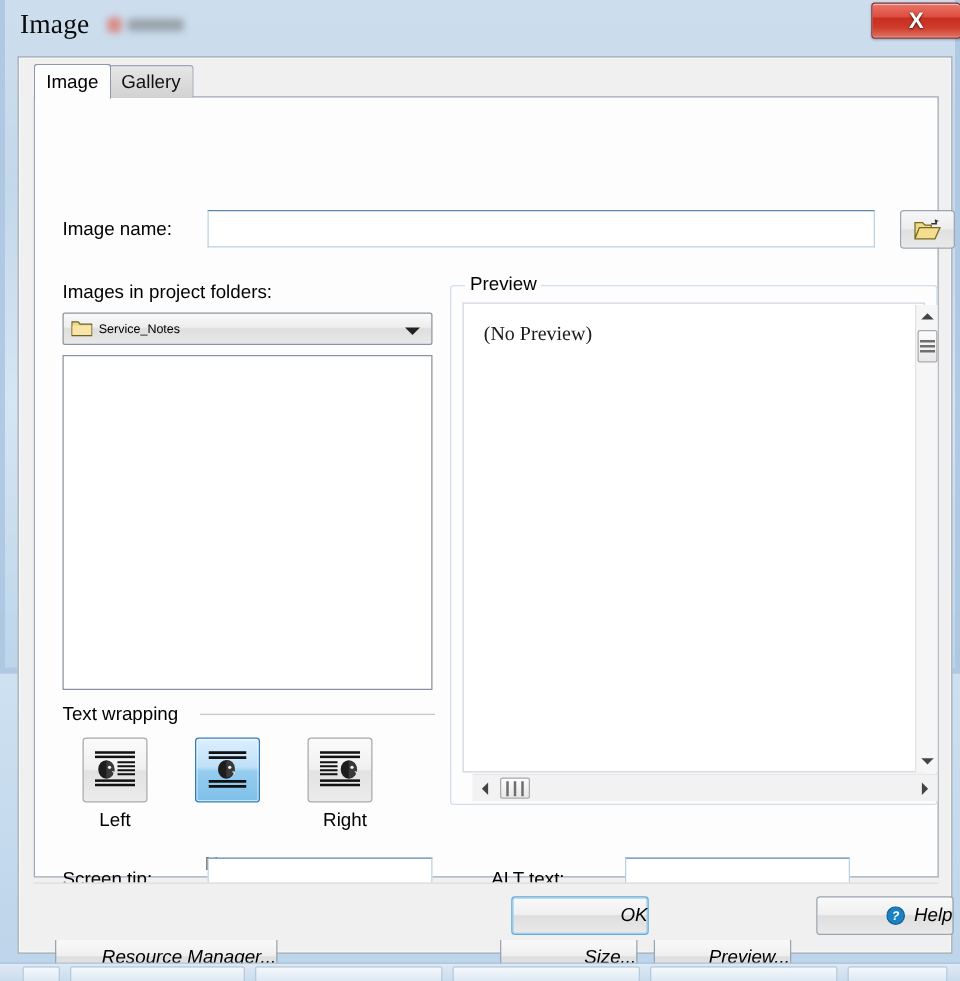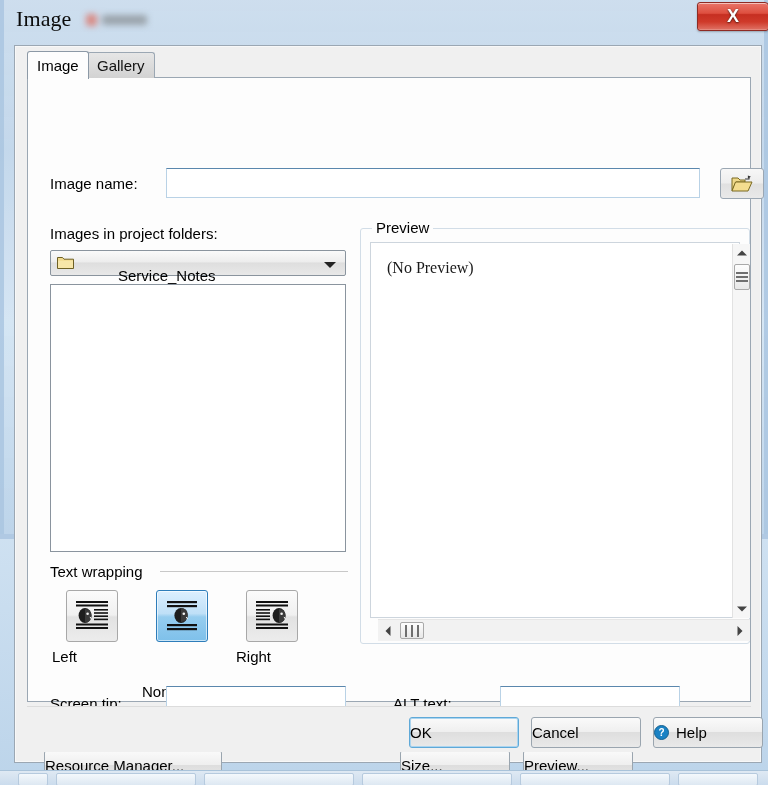--- a/index.html
+++ b/index.html
@@ -170,22 +170,22 @@
     border: 1px solid #8a949e;
     border-radius: 2px;
     background: linear-gradient(180deg,#fafafa 0%,#ededed 45%,#dedede 50%,#e8e8e8 100%);
     cursor: pointer;
   }
   #folder-combo .ficon {
     position: absolute; left: 6px; top: 5px;
     width: 17px; height: 14px;
   }
   #folder-combo .ctext {
-    position: absolute; left: 28px; top: 16px;
-    font-size: 15px; color: #000; line-height: 18px; margin-left: 39px;
+    position: absolute; left: 28px; top: 4px;
+    font-size: 10px; color: #000; line-height: 18px;
   }
   #folder-combo .arrow {
     position: absolute; right: 9px; top: 11px;
     width: 0; height: 0;
     border-left: 6px solid transparent;
     border-right: 6px solid transparent;
     border-top: 6px solid #222;
   }
 
   
@@ -221,21 +221,21 @@
     background: linear-gradient(180deg,#dcefff 0%,#bfe0f7 45%,#96cdef 52%,#7ec0ea 100%);
     box-shadow: inset 0 0 0 1px rgba(255,255,255,.6);
   }
   .wrapbtn .wicon {
     position: absolute; left: 50%; top: 50%;
     transform: translate(-50%,-50%);
     width: 36px; height: 36px;
   }
   .wraplabel {
     position: absolute; top: 570px;
-    width: 80px; 
+    width: 80px; text-align: center;
     font-size: 15px; color: #000;
   }
 
   
   #preview-group {
     position: absolute;
     left: 332px; top: 150px;
     width: 390px; height: 416px;
     border: 1px solid #d2dde7;
     border-radius: 3px;
@@ -299,24 +299,25 @@
   }
 
   
   .btn {
     position: absolute;
     border: 1px solid #9aa5af;
     border-radius: 3px;
     background: linear-gradient(180deg,#fafafa 0%,#efefef 47%,#dedede 50%,#e9e9e9 100%);
     font-size: 15px;
     color: #000;
-    display: flex; align-items: center; justify-content: flex-start;
+    display: flex; align-items: center; justify-content: flex-end;
     cursor: pointer;
     font-family: "Liberation Sans", sans-serif;
     white-space: nowrap;
+    font-style: italic;
   }
   .btn.default {
     border: 1px solid #5fa9d8;
     box-shadow: 0 0 0 1px #aad4ef inset;
   }
 
   
   #bottombar {
     position: absolute;
     left: 12px; top: 660px;
@@ -514,23 +515,20 @@
       <div class="btn" style="left:495px; top:672px; width:110px; height:31px;">
         <span>Preview...</span>
       </div>
 
     </div>
 
     <div id="bottombar">
       <div class="btn default" style="left:382px; top:10px; width:110px; height:31px;">
         <span>OK</span>
       </div>
-      <div class="btn" style="left:504px; top:10px; width:110px; height:31px;">
-        <span>Cancel</span>
-      </div>
       <div class="btn" style="left:626px; top:10px; width:110px; height:31px;">
         <svg width="15" height="15" viewBox="0 0 15 15" style="margin-right:7px;">
           <circle cx="7.5" cy="7.5" r="7" fill="#1a82c4" stroke="#14608f" stroke-width="1"></circle>
           <text x="7.5" y="11.2" text-anchor="middle" font-size="10" font-weight="bold" fill="#ffffff" font-family="Liberation Sans, sans-serif">?</text>
         </svg>
         <span>Help</span>
       </div>
     </div>
 
   </div>

